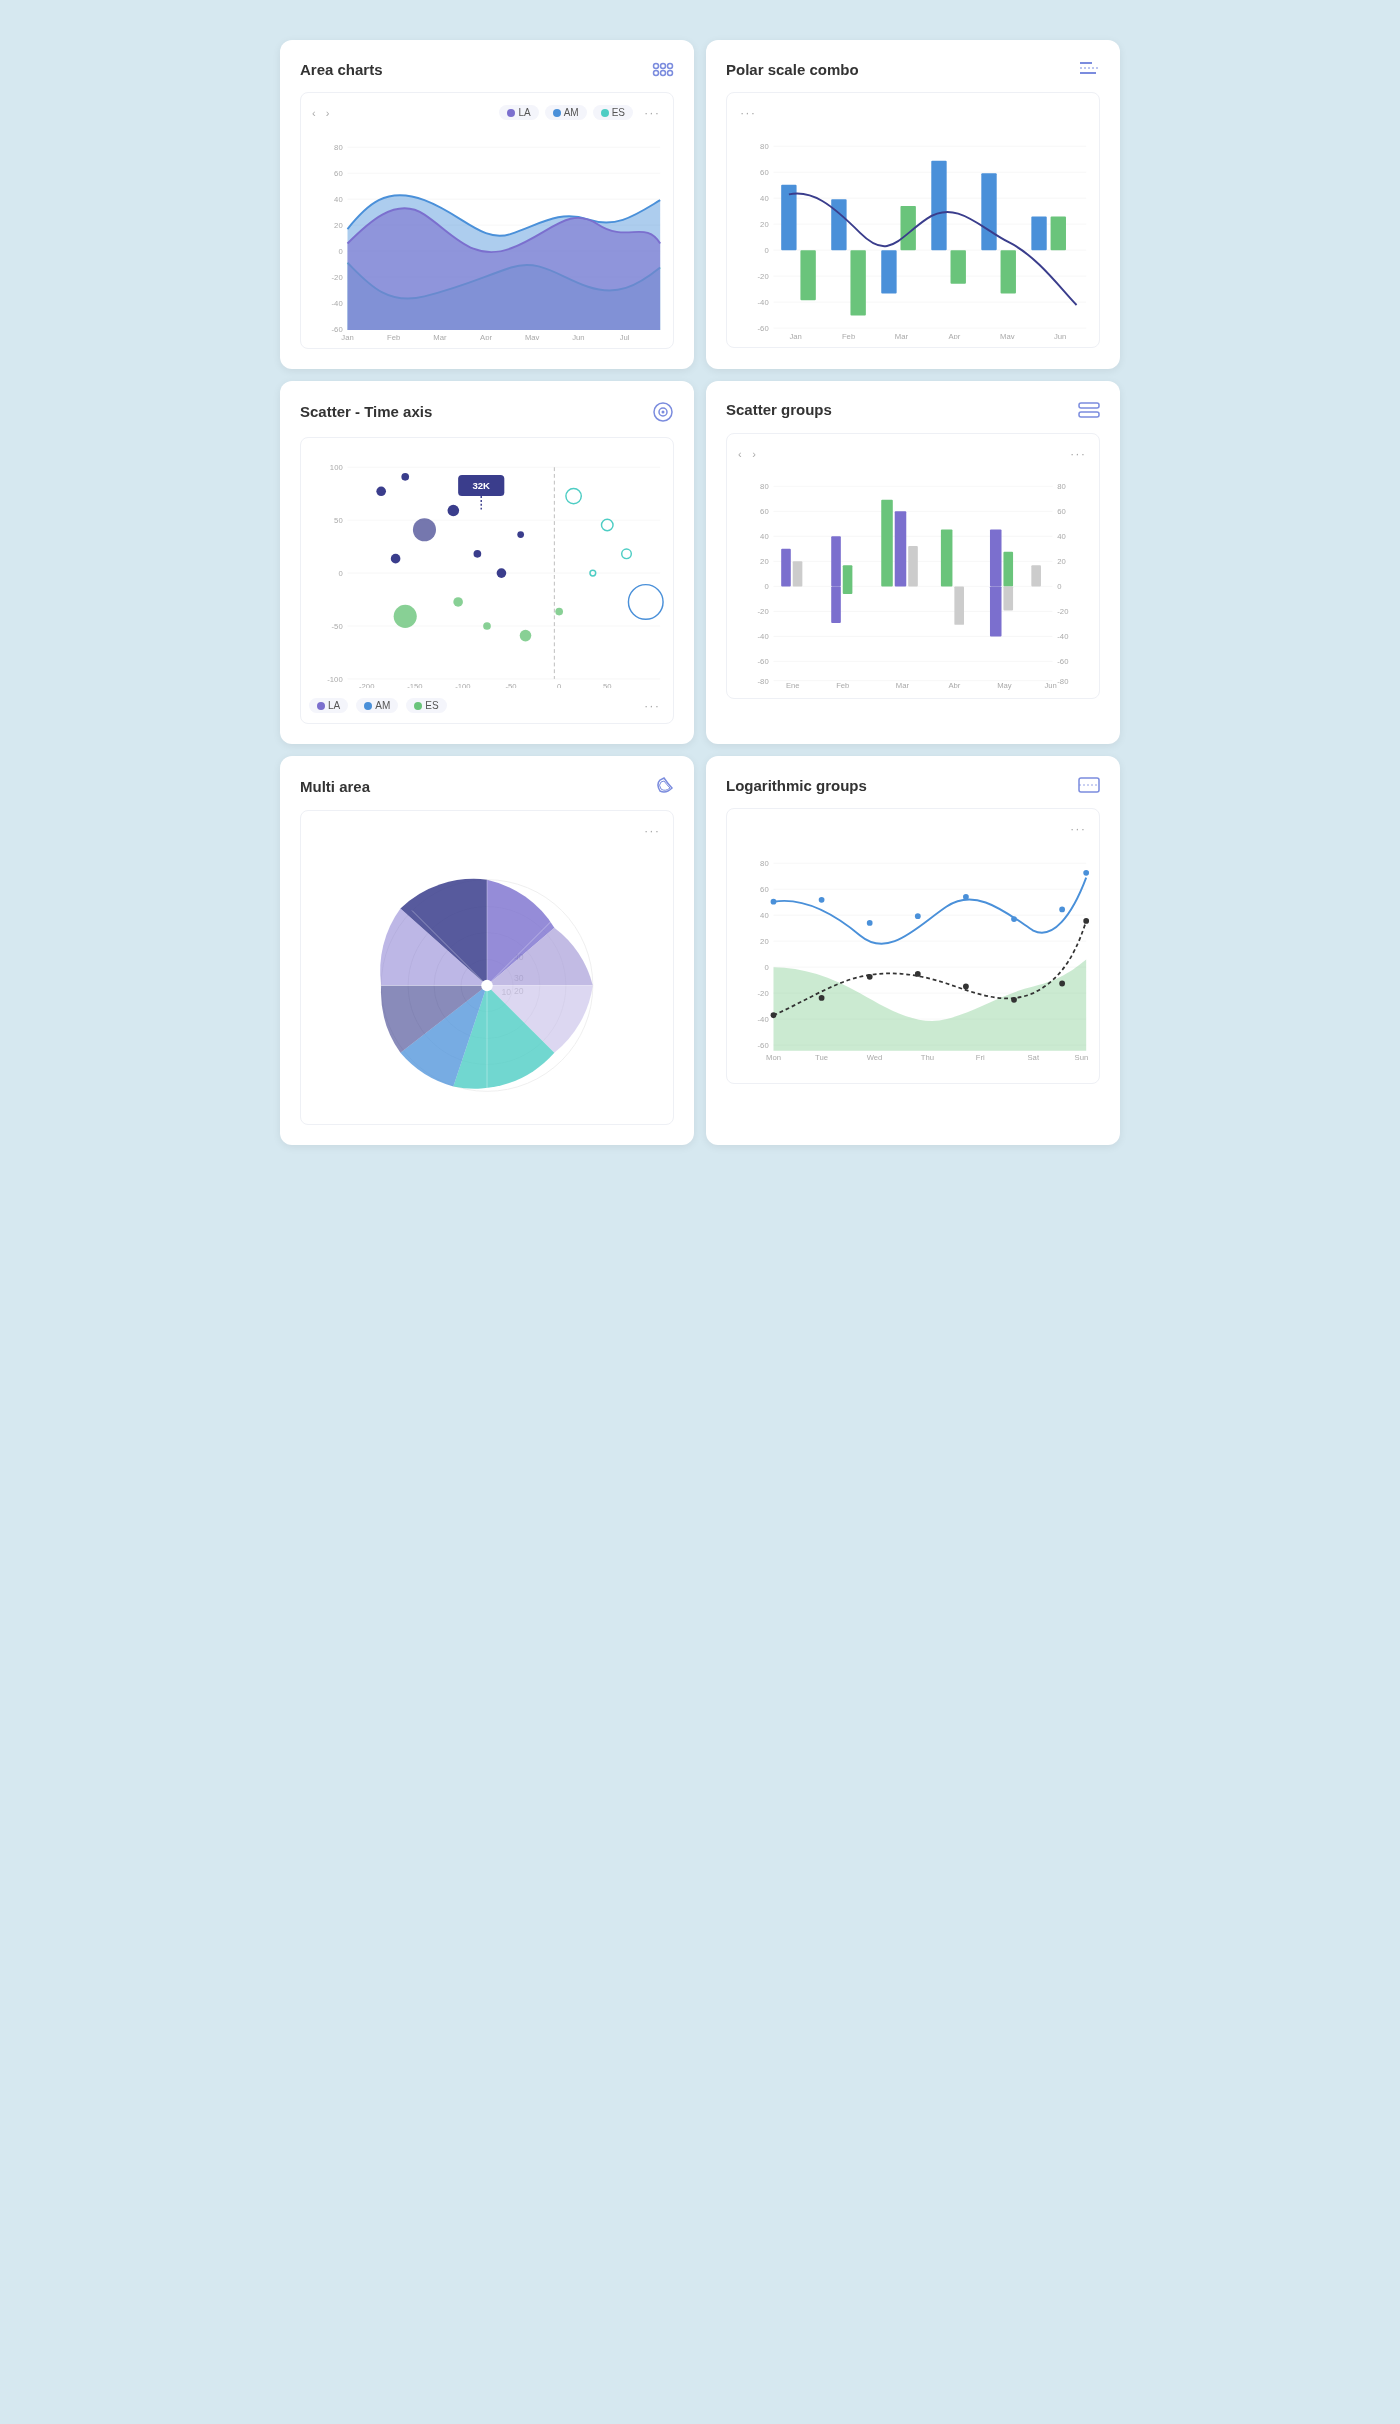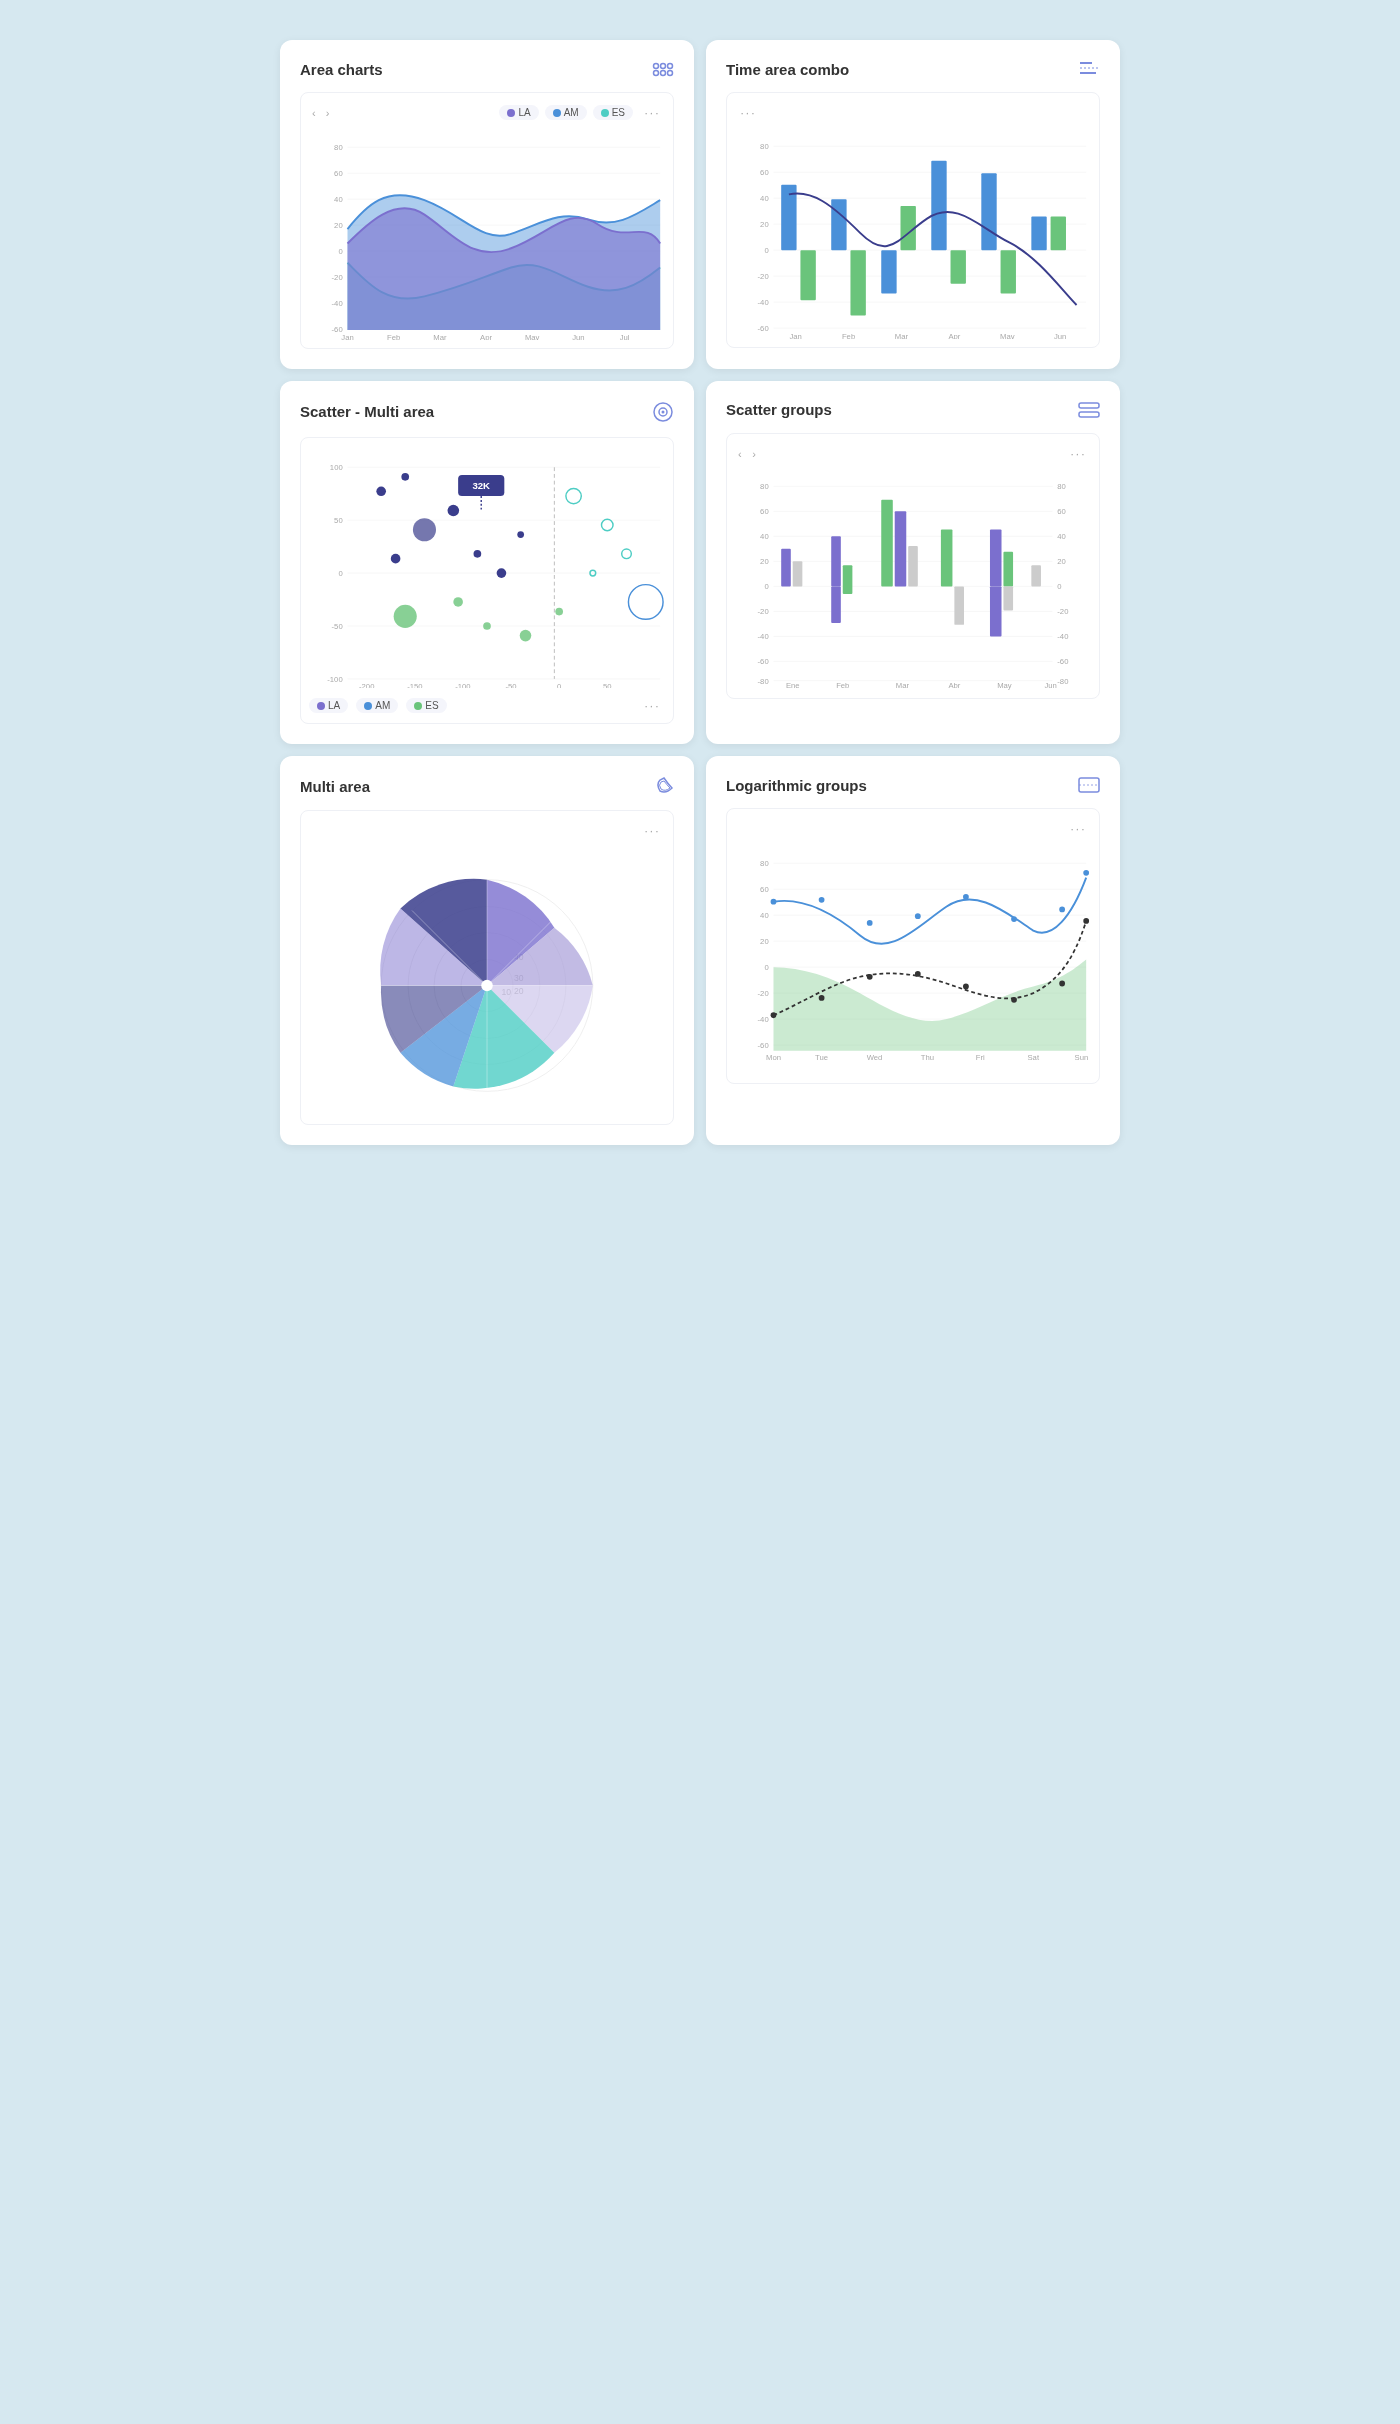--- a/index.html
+++ b/index.html
@@ -188,21 +188,21 @@
         <text x="184" y="220" class="axis-label" text-anchor="middle">Apr</text>
         <text x="232" y="220" class="axis-label" text-anchor="middle">May</text>
         <text x="280" y="220" class="axis-label" text-anchor="middle">Jun</text>
         <text x="328" y="220" class="axis-label" text-anchor="middle">Jul</text>
       </svg>
     </div>
   </div>
 
   <div class="card">
     <div class="card-header">
-      <span class="card-title">Time area combo</span>
+      <span class="card-title">Polar scale combo</span>
       <span class="card-icon">
         <svg width="20" height="18" viewBox="0 0 20 18">
             <line x1="0" y1="3" x2="12" y2="3" stroke="#7b8cde" stroke-width="2"></line>
             <line x1="0" y1="8" x2="20" y2="8" stroke="#7b8cde" stroke-width="1" stroke-dasharray="2,2"></line>
             <line x1="0" y1="13" x2="16" y2="13" stroke="#7b8cde" stroke-width="2"></line>
           </svg>
       </span>
     </div>
     <div class="chart-area">
       <div style="margin-bottom:6px;">
@@ -249,21 +249,21 @@
         <text x="173" y="220" class="axis-label" text-anchor="middle">Mar</text>
         <text x="228" y="220" class="axis-label" text-anchor="middle">Apr</text>
         <text x="283" y="220" class="axis-label" text-anchor="middle">May</text>
         <text x="338" y="220" class="axis-label" text-anchor="middle">Jun</text>
       </svg>
     </div>
   </div>
 
   <div class="card">
     <div class="card-header">
-      <span class="card-title">Scatter - Multi area</span>
+      <span class="card-title">Scatter - Time axis</span>
       <span class="card-icon">
         <svg width="22" height="22" viewBox="0 0 22 22">
             <circle cx="11" cy="11" r="9" fill="none" stroke="#7b8cde" stroke-width="1.5"></circle>
             <circle cx="11" cy="11" r="4" fill="none" stroke="#7b8cde" stroke-width="1.5"></circle>
             <circle cx="11" cy="11" r="1.5" fill="#7b8cde"></circle>
           </svg>
       </span>
     </div>
     <div class="chart-area">
       <svg width="100%" viewBox="0 0 370 250">

